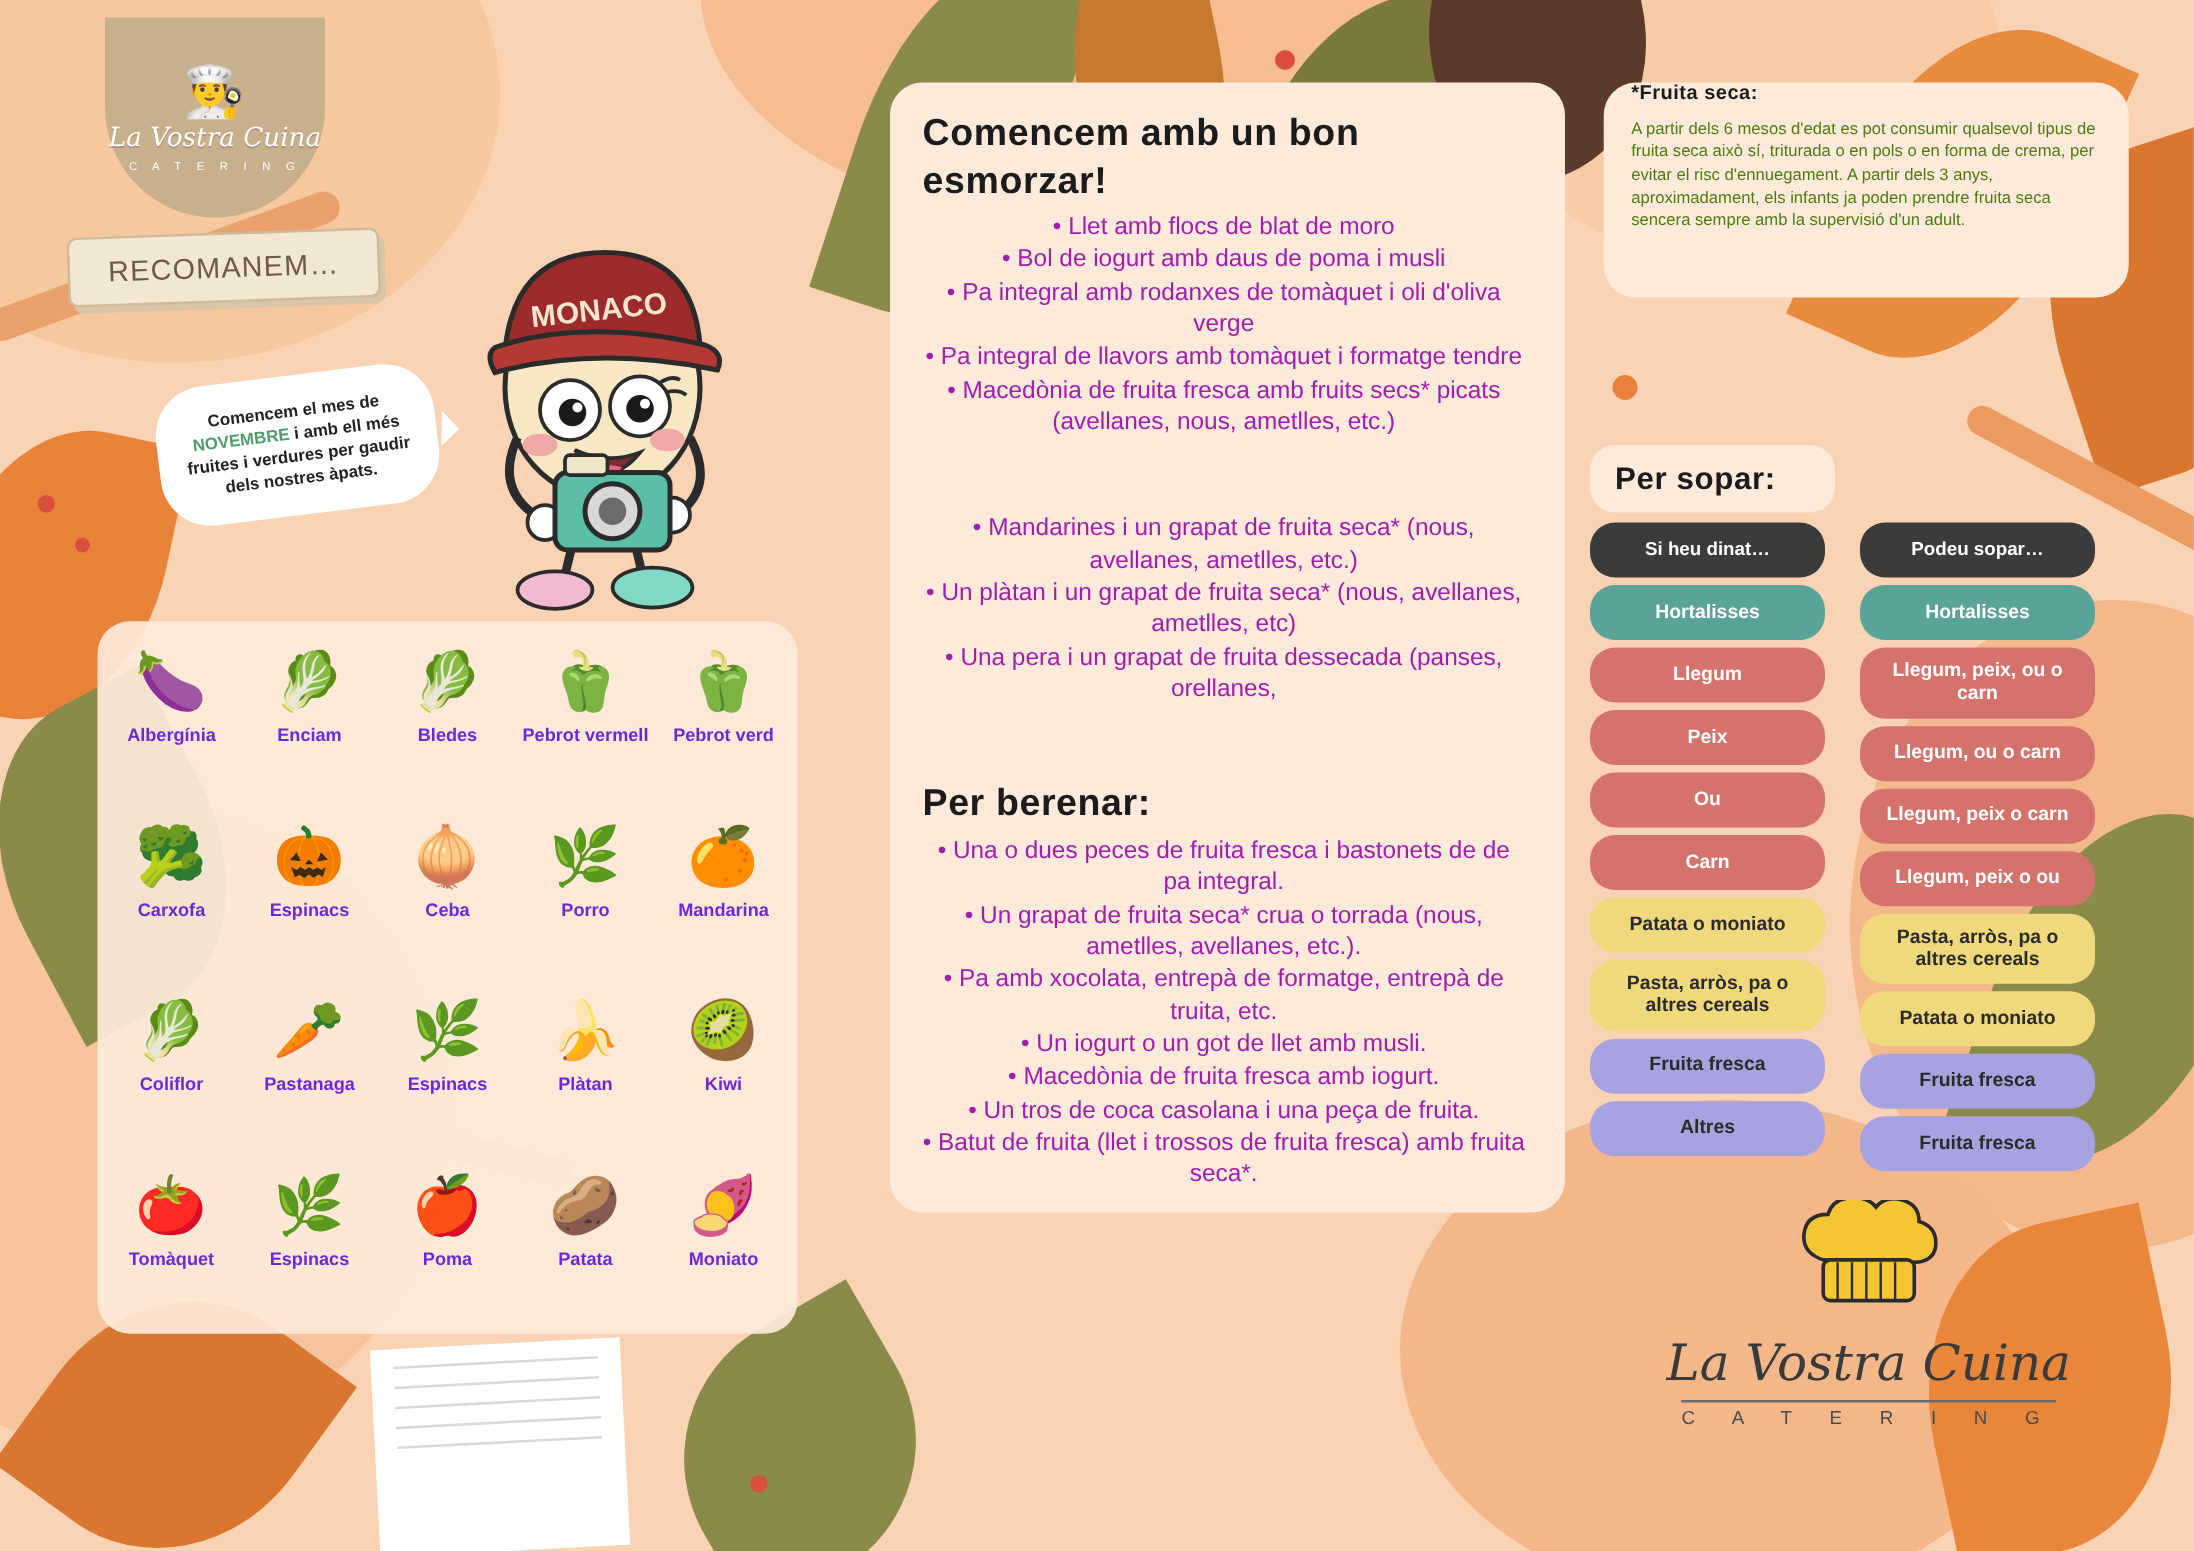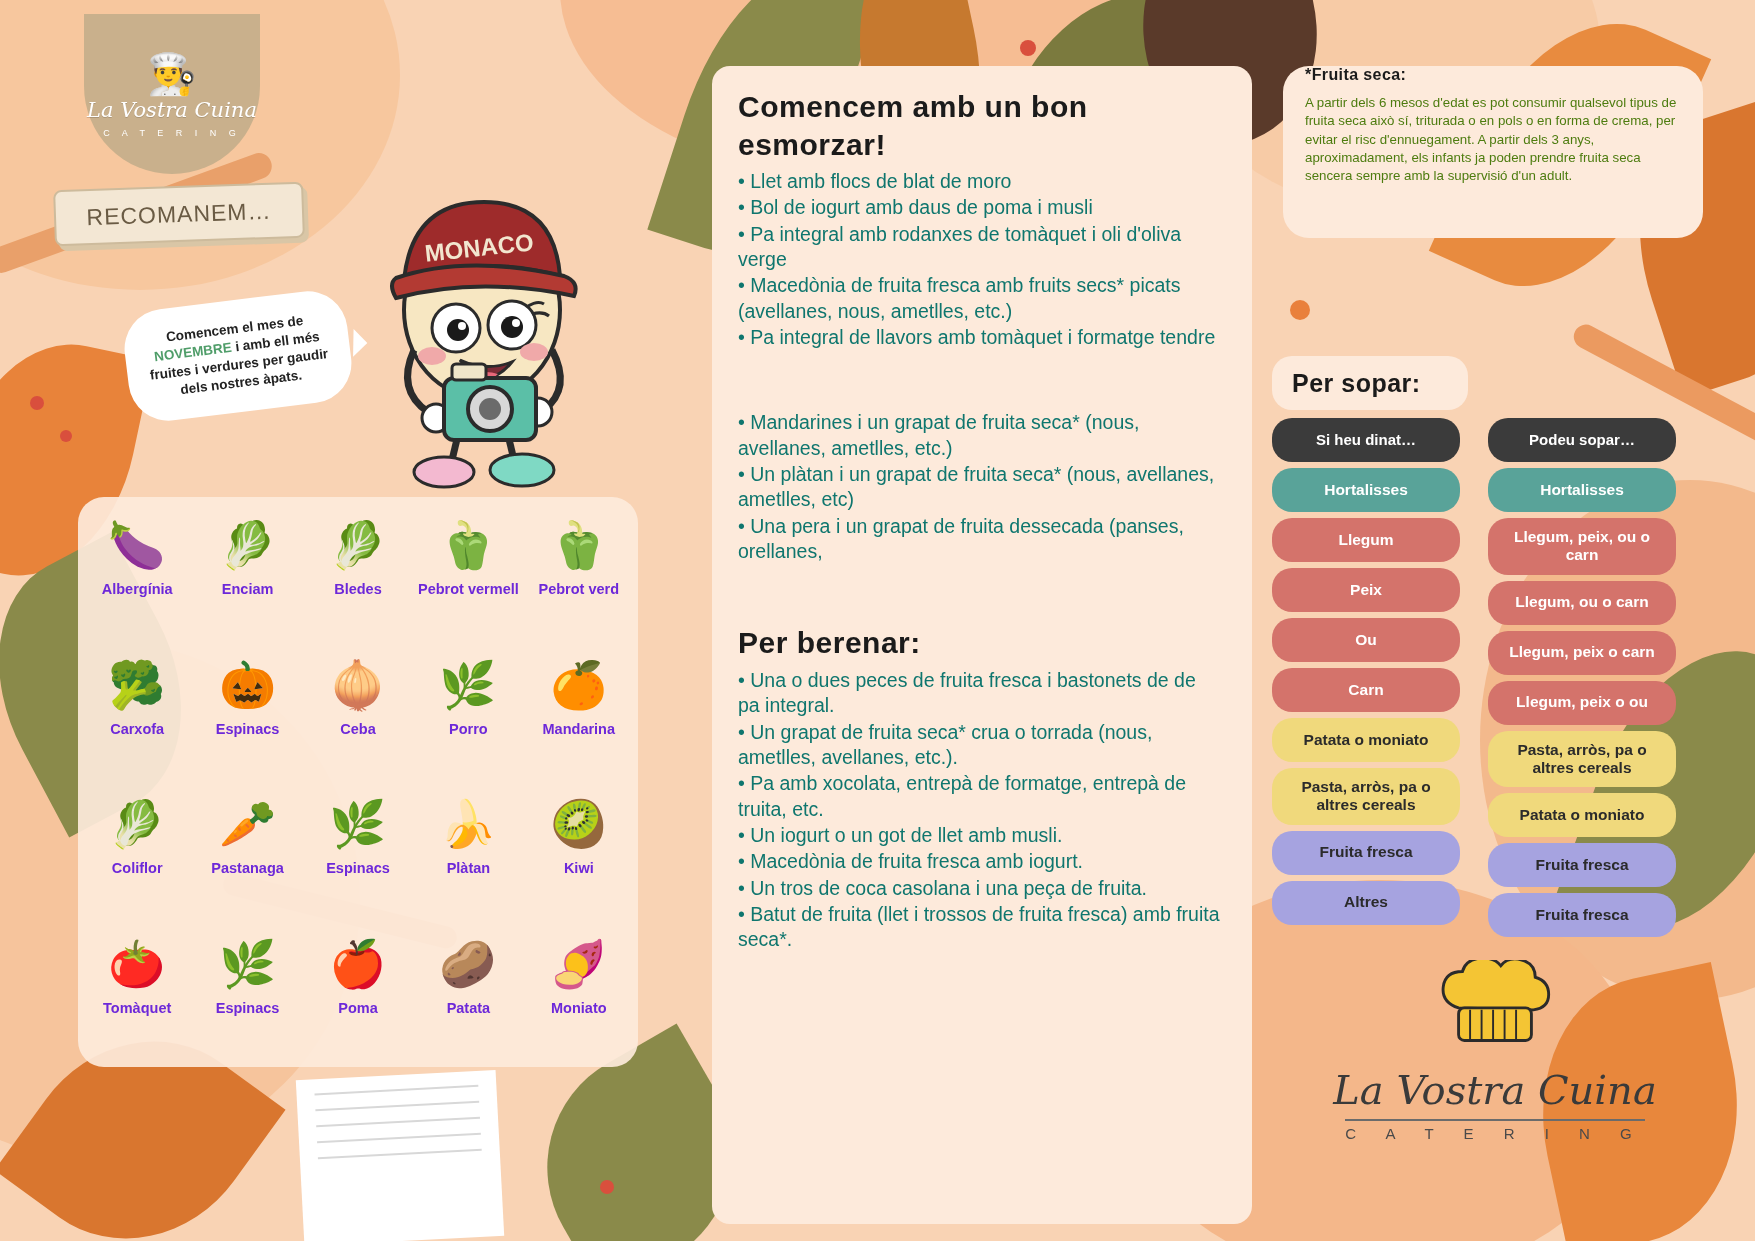--- a/index.html
+++ b/index.html
@@ -77,32 +77,31 @@
     background:rgba(253,234,219,.92);
     display:grid; grid-template-columns:repeat(5,1fr); grid-template-rows:repeat(4,1fr);
     padding:6px 4px;
   }
   .pitem { display:flex; flex-direction:column; align-items:center; justify-content:flex-start; padding-top:10px; }
   .pitem .emoji { font-size:46px; line-height:1; height:64px; display:flex; align-items:center; }
   .pitem .lbl { font-size:14.5px; font-weight:bold; color:#6d28d9; text-align:center; margin-top:4px; line-height:1.15; }
 
   
   .main {
-    left:712px; top:66px; width:540px; height:1158px;
+    left:712px; top:66px; width:540px; height:904px;
     padding:22px 32px 10px 26px;
     overflow:hidden;
-    border-radius:18px;
   }
   .main h2 {
     margin:0 0 6px 0; font-size:30px; font-weight:bold; color:#1b1b1b;
     letter-spacing:.5px; line-height:1.25;
   }
   .main .sec { margin-bottom:26px; }
   .main ul { list-style:none; margin:0; padding:0; }
-  .main li { font-size:19.5px; line-height:1.30; color:#0f766e; margin-bottom:1px; }
+  .main li { font-size:19.5px; line-height:1.30; color:#a21caf; margin-bottom:1px;text-align:center; }
   .gap-lg { height:34px; }
 
   
   .note {
     left:1272px; top:66px; width:420px; height:172px;
     padding:0 22px;
     margin-left:11px;
   }
   .note .nt-title { font-size:16px; font-weight:bold; color:#1b1b1b; margin-bottom:10px; letter-spacing:.4px;}
   .note .nt-body { font-size:13.3px; line-height:1.38; color:#4d7c0f; }
@@ -340,22 +339,22 @@
 </div>
 
 <div class="card main">
 
   <div class="sec">
     <h2>Comencem amb un bon esmorzar!</h2>
     <ul>
       <li>• Llet amb flocs de blat de moro</li>
       <li>• Bol de iogurt amb daus de poma i musli</li>
       <li>• Pa integral amb rodanxes de tomàquet i oli d'oliva verge</li>
+      <li>• Pa integral de llavors amb tomàquet i formatge tendre</li>
       <li>• Macedònia de fruita fresca amb fruits secs* picats (avellanes, nous, ametlles, etc.)</li>
-      <li>• Pa integral de llavors amb tomàquet i formatge tendre</li>
     </ul>
   </div>
 
   <div class="gap-lg"></div>
 
   <div class="sec">
     <ul>
       <li>• Mandarines i un grapat de fruita seca* (nous, avellanes, ametlles, etc.)</li>
       <li>• Un plàtan i un grapat de fruita seca* (nous, avellanes, ametlles, etc)</li>
       <li>• Una pera i un grapat de fruita dessecada (panses, orellanes,</li>

